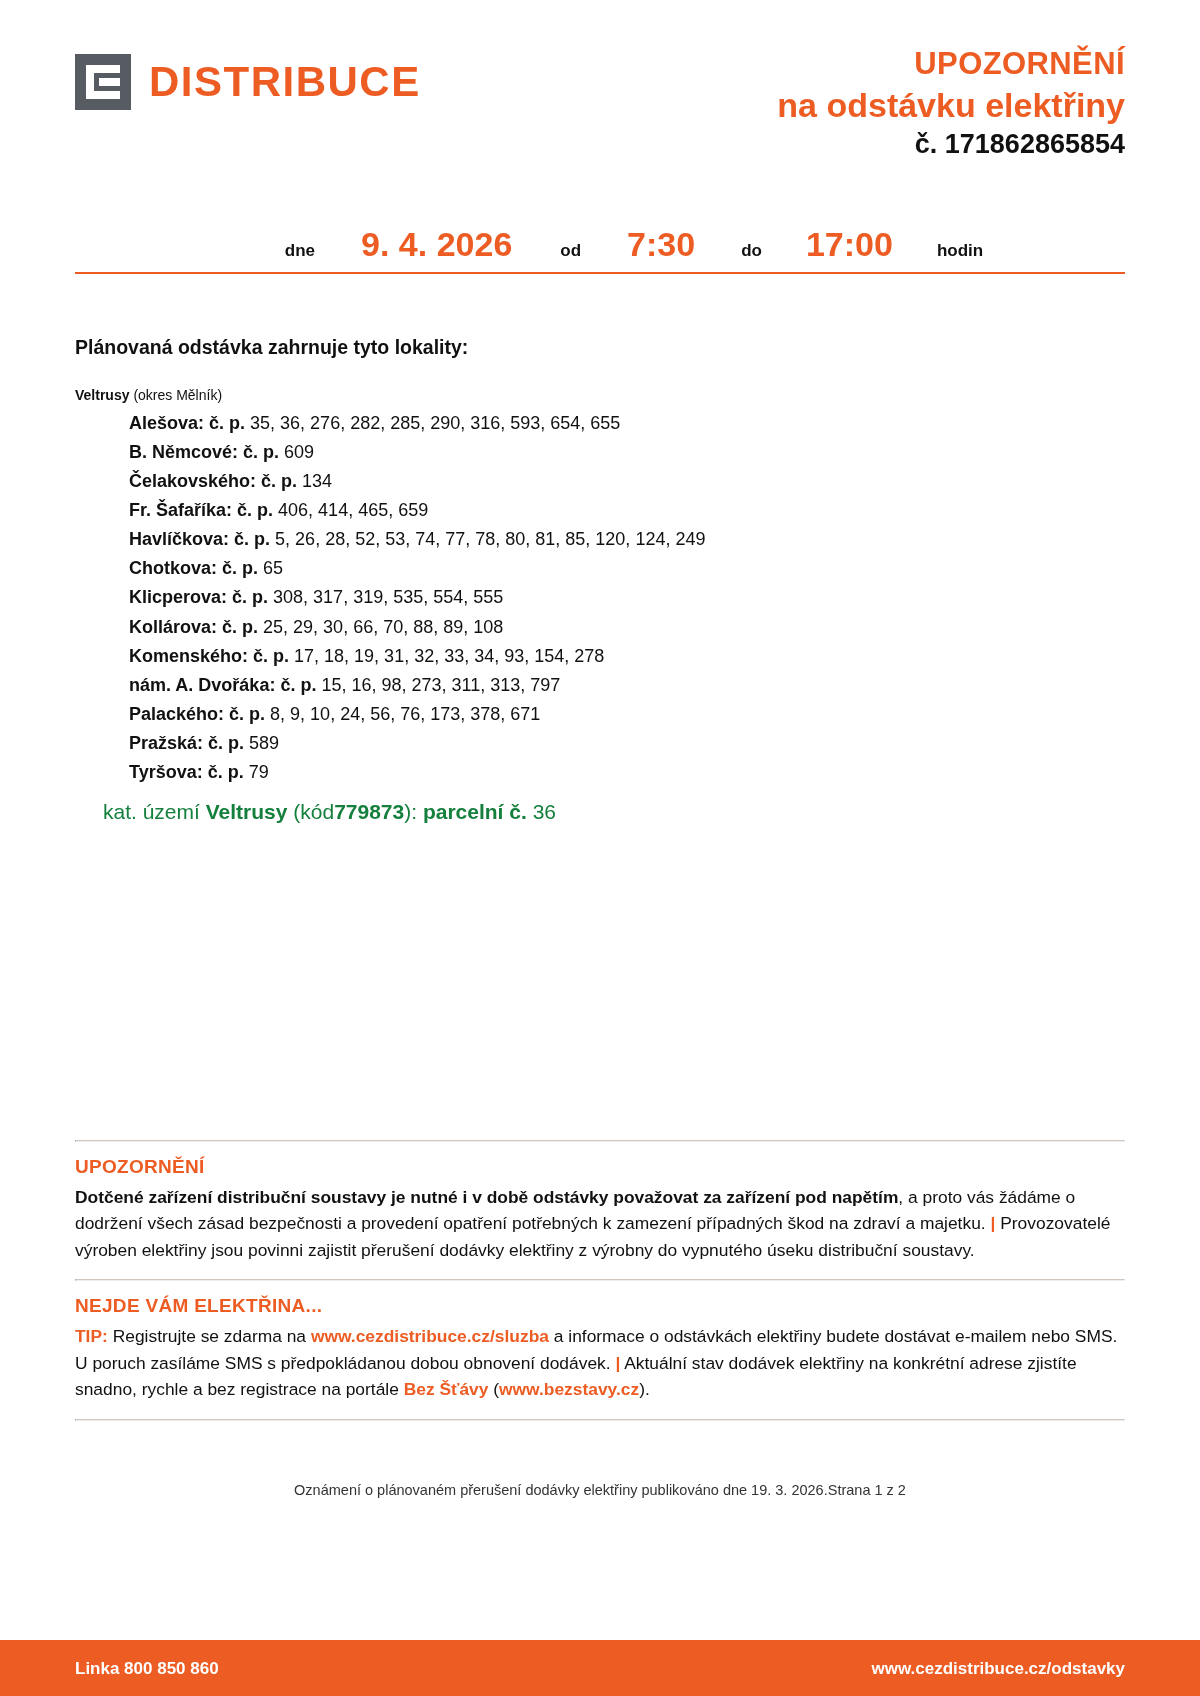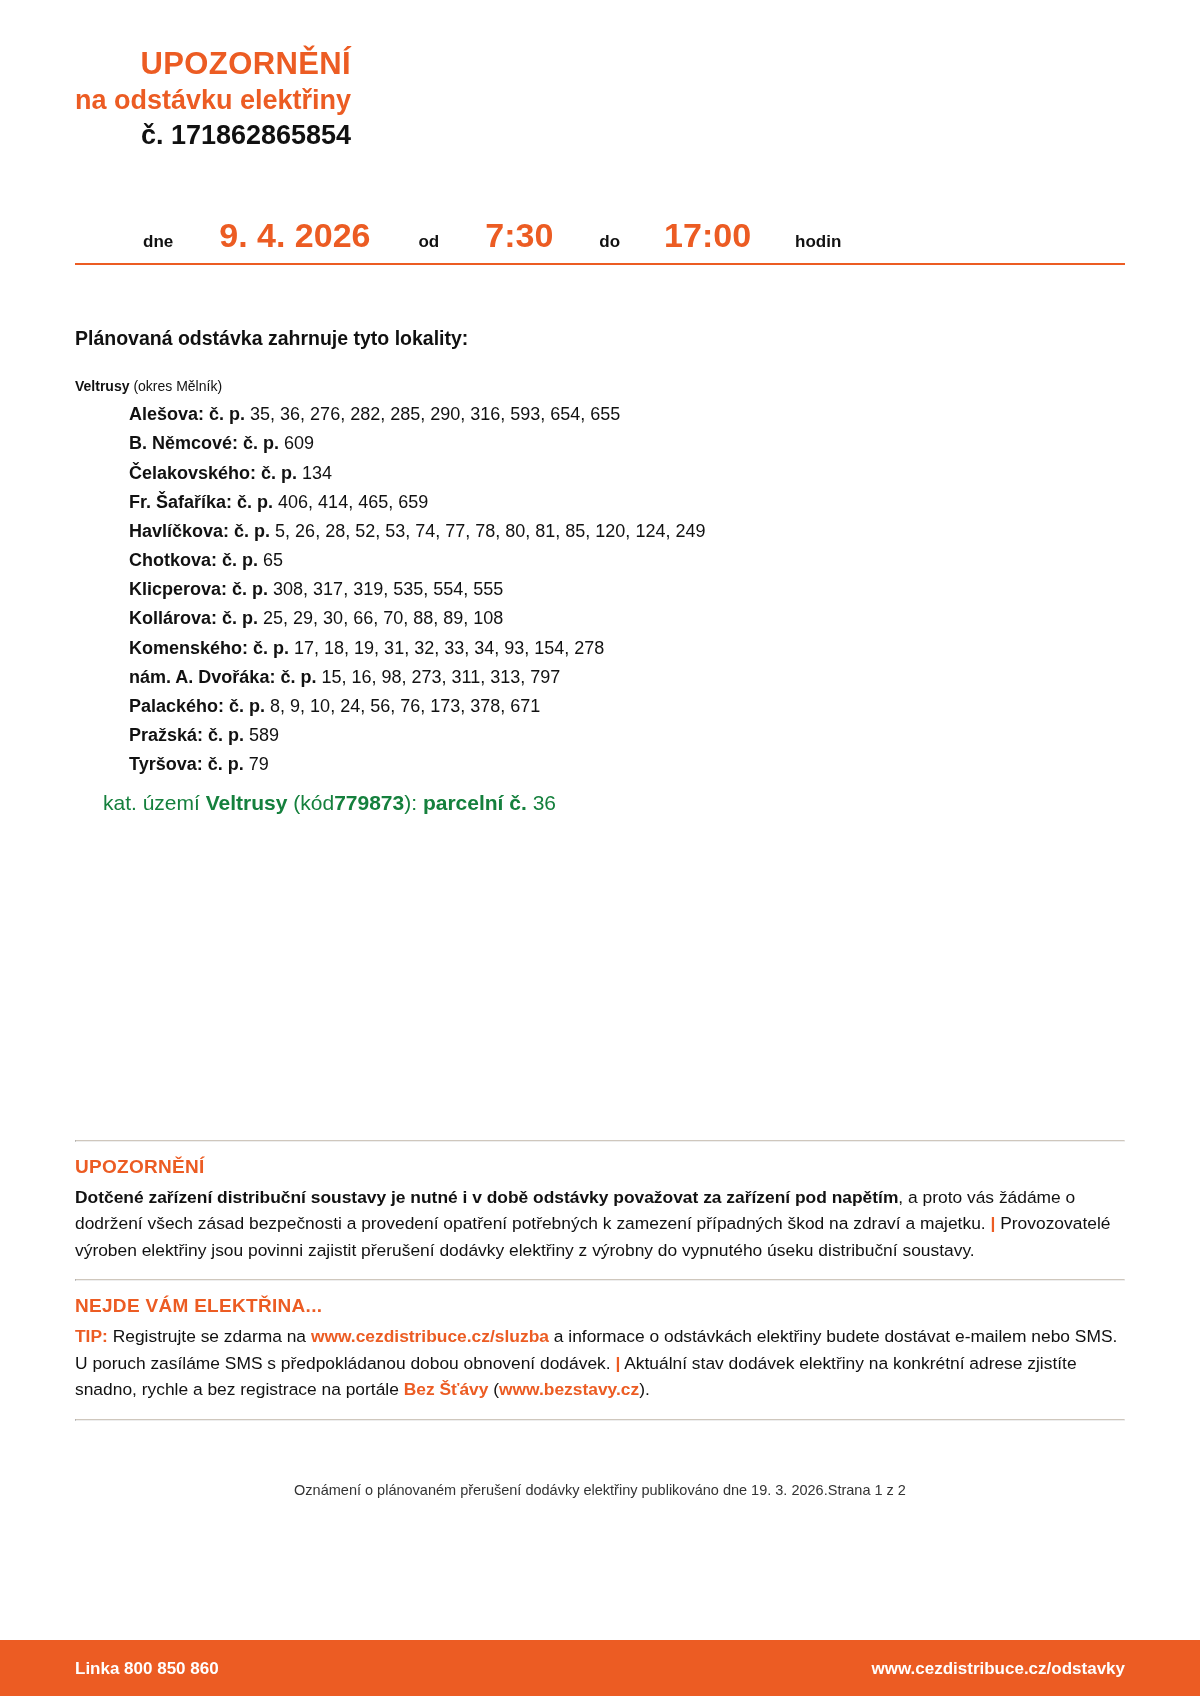--- a/index.html
+++ b/index.html
@@ -67,41 +67,41 @@
     text-align: right;
     line-height: 1.18;
   }
   .h-title {
     font-size: 31px;
     font-weight: bold;
     color: #ec5c23;
     letter-spacing: 0.4px;
   }
   .h-subtitle {
-    font-size: 27px;
+    font-size: 34px;
     font-weight: bold;
     color: #ec5c23;
     margin-top: 2px;
     text-align: center;
   }
   .h-refno {
     font-size: 27px;
     font-weight: bold;
     color: #111111;
     margin-top: 4px;
   }
 
   
   .datebar {
     margin-top: 64px;
     border-bottom: 2px solid #ec5c23;
     padding-bottom: 8px;
     display: flex;
     align-items: baseline;
-    justify-content: flex-start;
+    justify-content: center;
     white-space: nowrap;
   }
   .dl { font-size: 17px; font-weight: bold; color: #111; }
   .dv {
     font-size: 34px;
     font-weight: bold;
     color: #ec5c23;
   }
   .sp-a { display:inline-block; width: 46px; }
   .sp-b { display:inline-block; width: 48px; }
@@ -208,20 +208,29 @@
   .footer-bar .inner .fb-left { padding-top: 2px; }
   .footer-bar .inner .fb-right { padding-top: 2px; }
 </style>
 </head>
 <body>
 
 <div class="page">
 
   <div class="header">
 
+    <div class="brand">
+      <div class="logo-mark">
+        <span class="bar b-left"></span>
+        <span class="bar b-top"></span>
+        <span class="bar b-mid"></span>
+        <span class="bar b-bot"></span>
+      </div>
+      <div class="brand-word">DISTRIBUCE</div>
+    </div>
 
     <div class="header-right">
       <div class="h-title">UPOZORNĚNÍ</div>
       <div class="h-subtitle">na odstávku elektřiny</div>
       <div class="h-refno">č. 171862865854</div>
     </div>
 
   </div>
 
   <div class="datebar">

